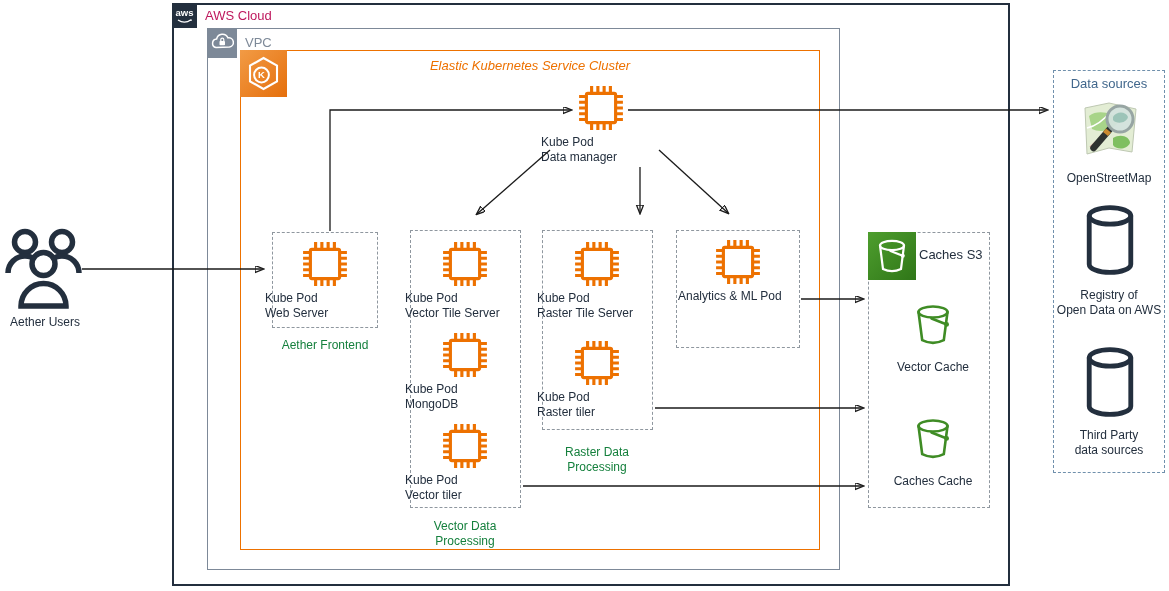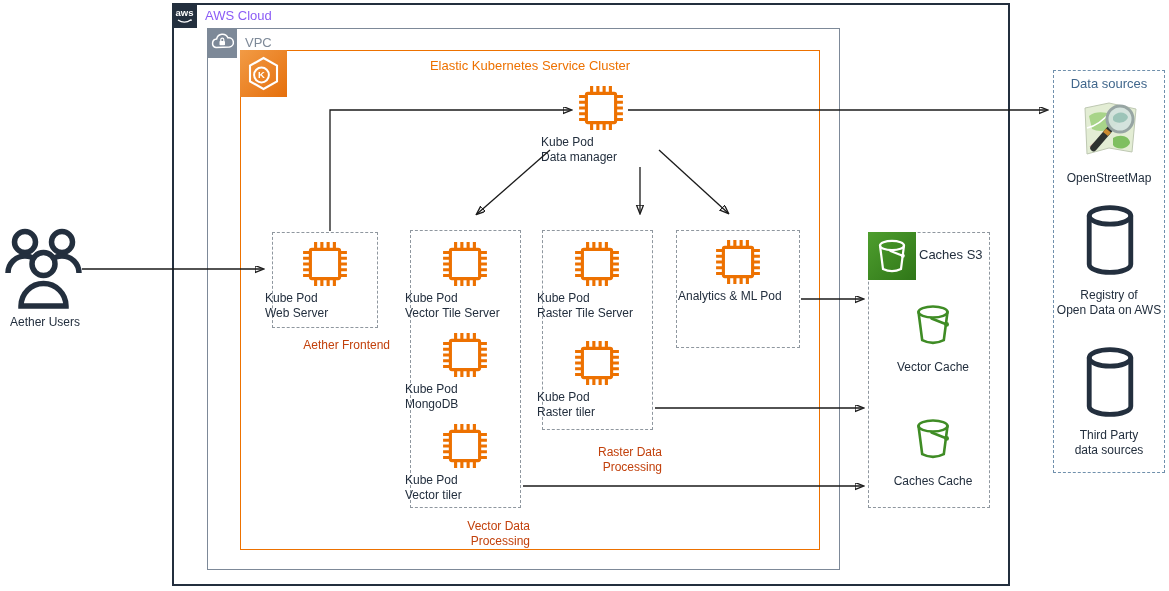--- a/index.html
+++ b/index.html
@@ -8,29 +8,29 @@
     font-family:"Liberation Sans",sans-serif;color:#232F3E;
   }
   .abs{position:absolute;}
   .box{position:absolute;box-sizing:border-box;background:transparent;}
   .aws-cloud{border:2px solid #232F3E;}
   .vpc{border:1px solid #7D8998;}
   .eks{border:1px solid #ED7100;}
   .dashed{border:1px dashed #8F979F;}
   .dashed-blue{border:1px dashed #7090AC;}
   .hdr{position:absolute;font-size:13px;line-height:25px;white-space:nowrap;}
-  .hdr.navy{color:#8b5cf6;}
+  .hdr.navy{color:#be185d;}
   .hdr.gray{color:#7D8998;}
   .eks-title{position:absolute;left:240px;top:58px;width:580px;text-align:center;
-    color:#ED7100;font-size:13px;}
+    color:#ED7100;font-size:13px;font-style:italic;}
   .pod{position:absolute;width:120px;text-align:left;}
   .pod svg{display:block;margin:0 auto;}
   .pod-label{margin-top:3px;font-size:12px;line-height:15px;color:#232F3E;white-space:pre-line;}
-  .caption{position:absolute;width:130px;text-align:right;font-size:12px;line-height:15px;
-    color:#c2410c;white-space:pre-line;}
+  .caption{position:absolute;width:130px;text-align:center;font-size:12px;line-height:15px;
+    color:#15803d;white-space:pre-line;}
   .node-label{position:absolute;width:124px;text-align:center;font-size:12px;line-height:15px;
     color:#232F3E;white-space:pre-line;}
   .ds-title{position:absolute;left:1053px;top:76px;width:112px;text-align:center;
     font-size:13px;color:#41678C;}
   .s3-label{position:absolute;left:919px;top:247px;font-size:13px;color:#232F3E;white-space:nowrap;}
   #arrows{position:absolute;left:0;top:0;pointer-events:none;}
   #arrows path{fill:none;stroke:#1A1A1A;stroke-width:1.3;}
 </style>
 </head>
 <body>

